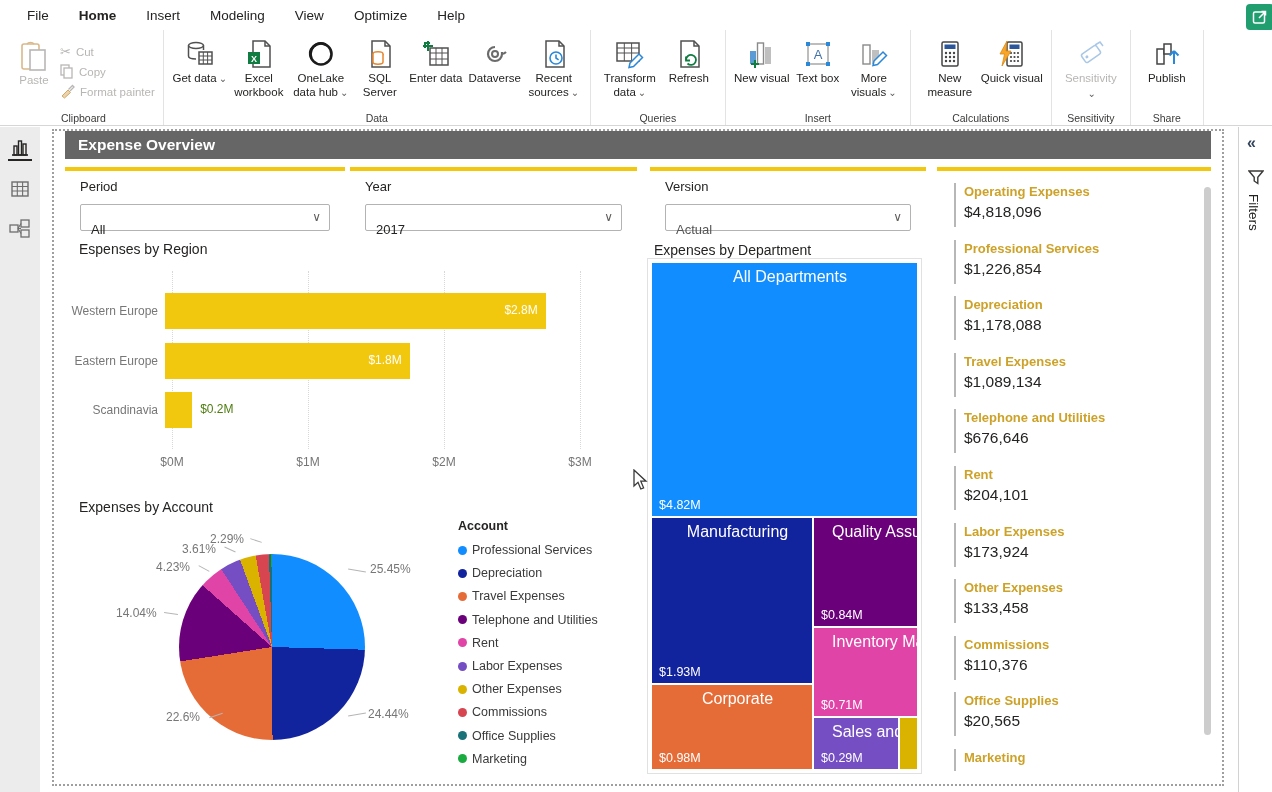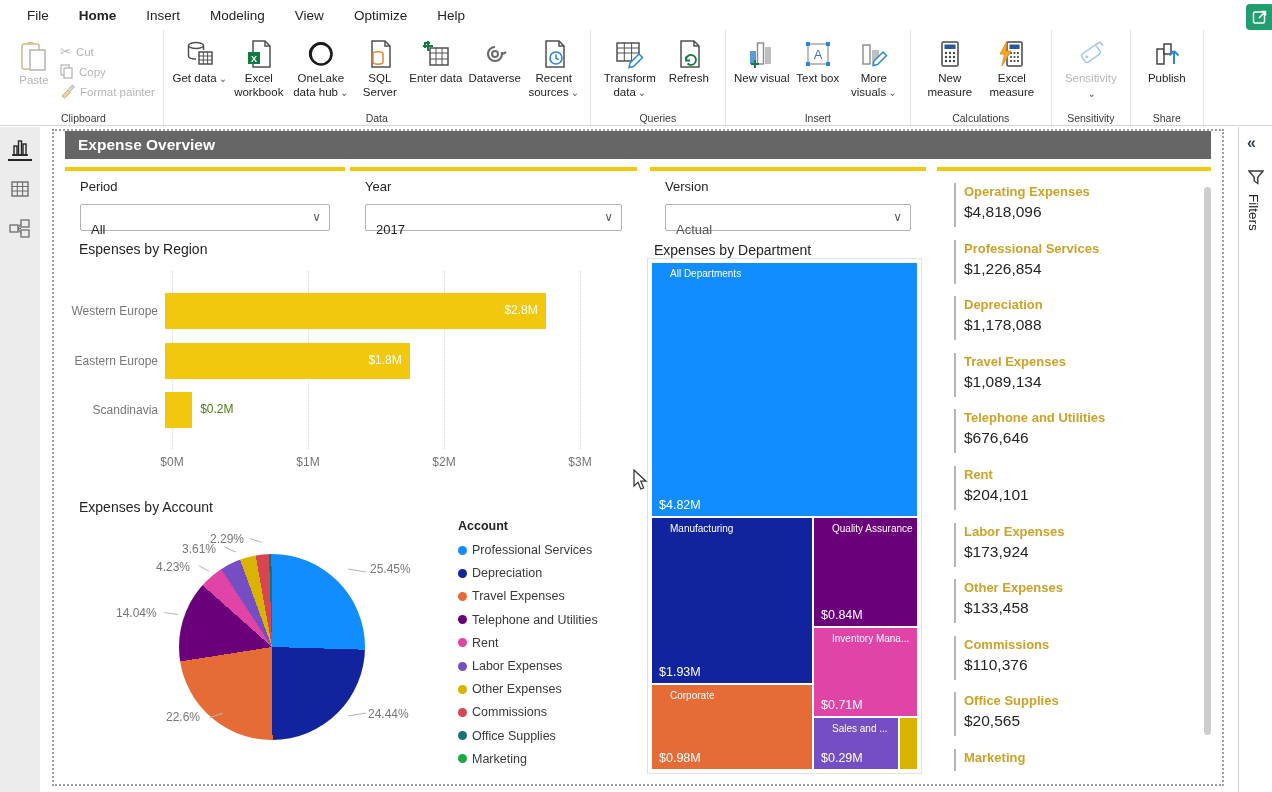--- a/index.html
+++ b/index.html
@@ -64,21 +64,21 @@
   .cline { position:absolute; width:14px; border-top:1px solid #b5b5b5; }
   .legend { position:absolute; left:404px; top:388px; width:190px; }
   .legtitle { font-size:12.5px; font-weight:bold; color:#252423; }
   .legitem { position:absolute; display:flex; align-items:center; gap:5px; font-size:12.5px; color:#3a3a3a; }
   .legdot { width:9px; height:9px; border-radius:50%; flex:0 0 auto; }
 
   
   .tmframe { position:absolute; left:593px; top:127px; width:275px; height:516px; border:1px solid #e1e1e1; background:#fff; }
   .tmap { position:absolute; left:4px; top:4px; width:265px; height:506px; }
   .tile { position:absolute; overflow:hidden; }
-  .tname { display:block; padding:5px 7px 0 18px; font-size:10px; color:#fff; white-space:nowrap; overflow:hidden; }
+  .tname { display:block; padding:5px 7px 0 18px; font-size:16px; color:#fff; white-space:nowrap; overflow:hidden;text-align:center; }
   .tval { position:absolute; left:7px; bottom:4px; font-size:12.5px; color:#fff; }
 
   
   .metrics { position:absolute; left:883px; top:36px; width:274px; height:604px; overflow:hidden; }
   .mcard { position:absolute; left:17px; width:235px; border-left:2px solid #b7b7b7; padding:1px 0 0 8px; min-height:44px; }
   .mtitle { font-size:13px; font-weight:600; color:#cda229; }
   .mval { font-size:15.5px; color:#252423; margin-top:4px; }
   .mscroll { position:absolute; left:267px; top:20px; width:7px; height:548px; background:#cdcdcd; border-radius:4px; }
 
   .cursor { position:absolute; left:578px; top:338px; z-index:50; }
@@ -321,21 +321,21 @@
                 <circle cx="14" cy="18" r="1.1"></circle>
                 <circle cx="17.5" cy="18" r="1.1"></circle>
                 <circle cx="21" cy="18" r="1.1"></circle>
                 <circle cx="14" cy="22" r="1.1"></circle>
                 <circle cx="17.5" cy="22" r="1.1"></circle>
                 <circle cx="21" cy="22" r="1.1"></circle>
               </g>
               <path d="M10 2 L3 15 h4.5 L5 27 L14 12 h-5 Z" fill="#F8A529" stroke="#d9880f" stroke-width="0.8"></path>
             </svg>
         </span>
-        <span class="lbl"><span>Excel measure</span></span>
+        <span class="lbl"><span>Quick visual</span></span>
       </div>
       <div class="glabel">Calculations</div>
     </div>
 
     <div class="rgroup">
       <div class="rbtn wide disabled">
         <span class="ric">
           <svg width="32" height="30" viewBox="0 0 32 30">
               <g transform="rotate(-35 16 15)">
                 <rect x="7" y="10" width="18" height="10" rx="2" fill="#fff" stroke="#a9c7e7" stroke-width="1.5"></rect>

